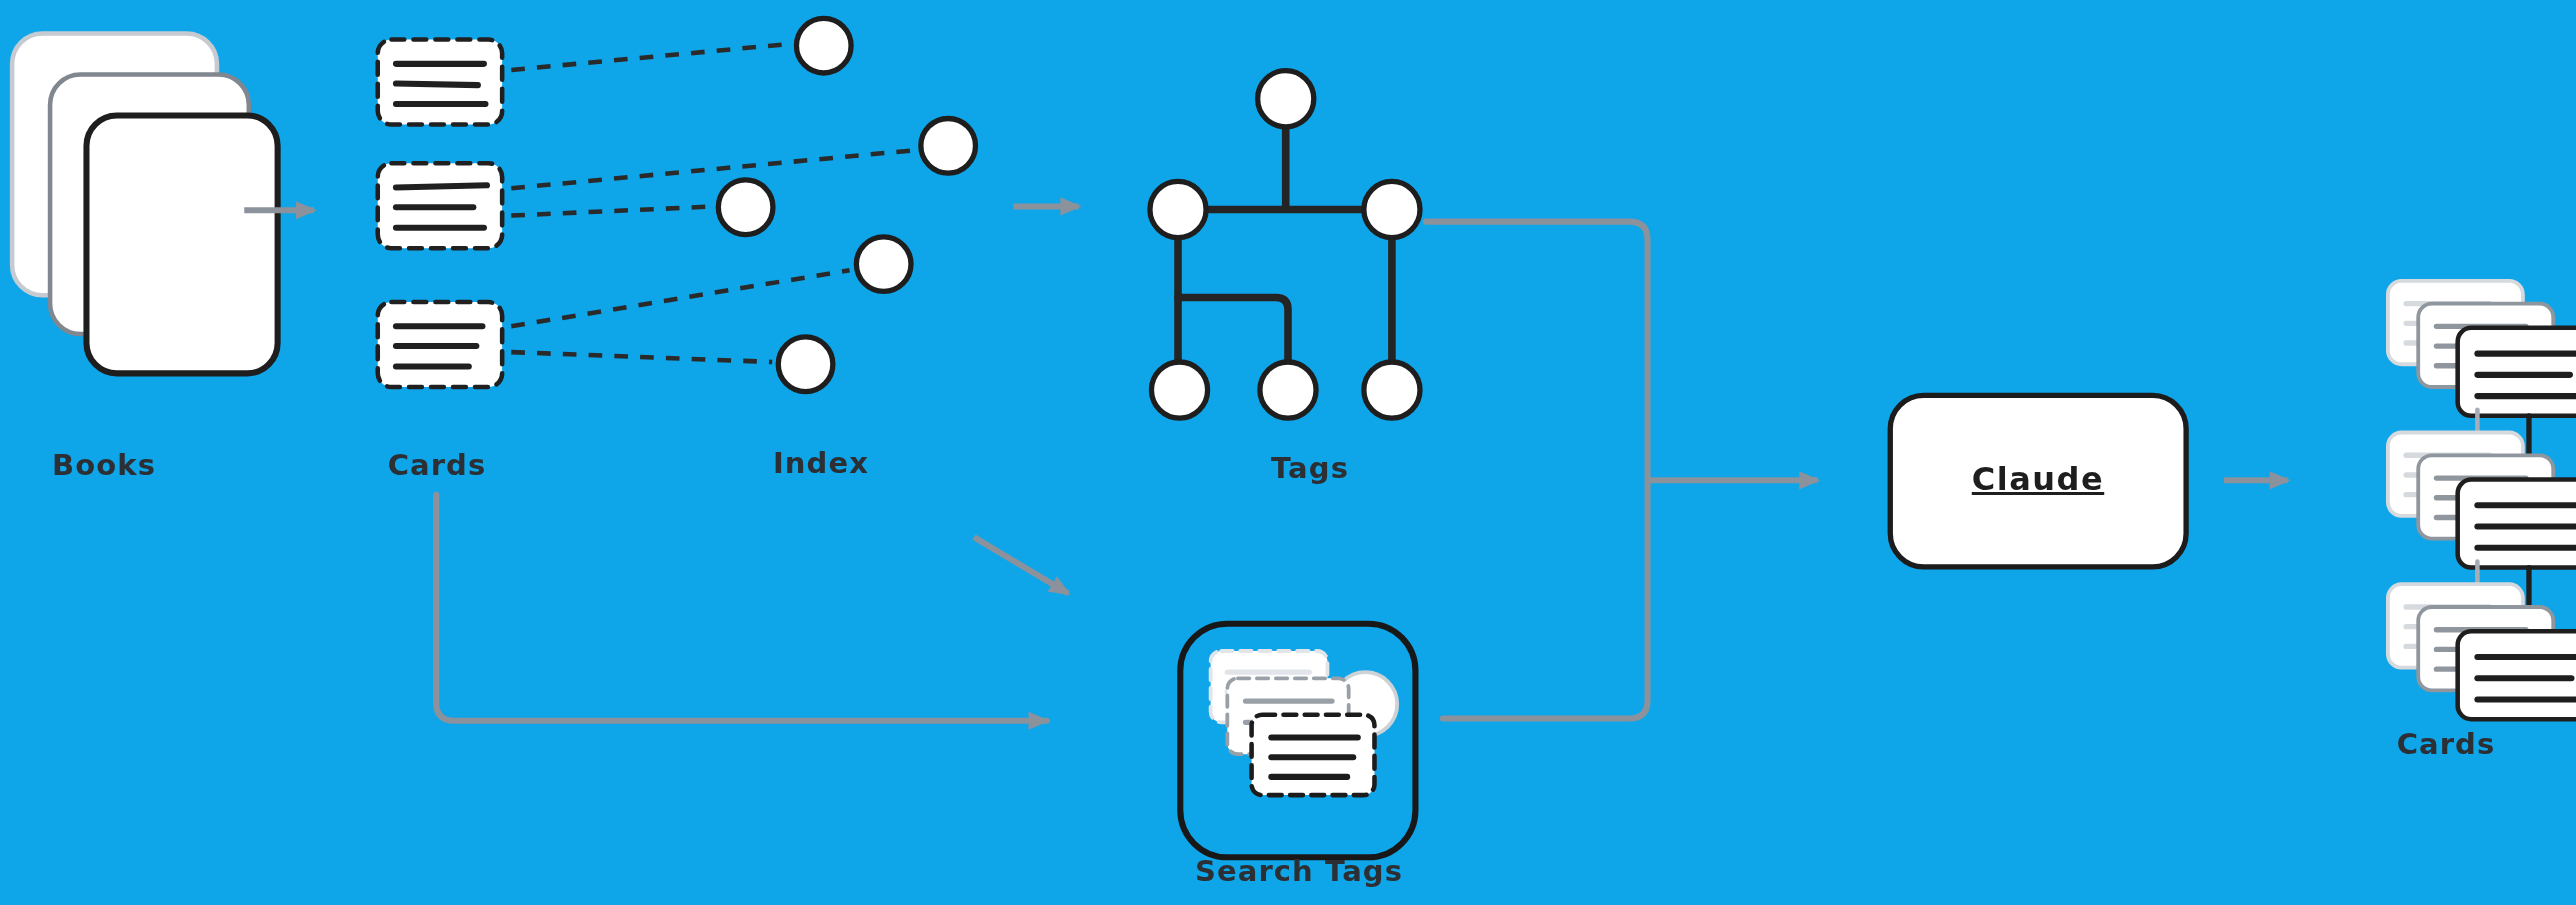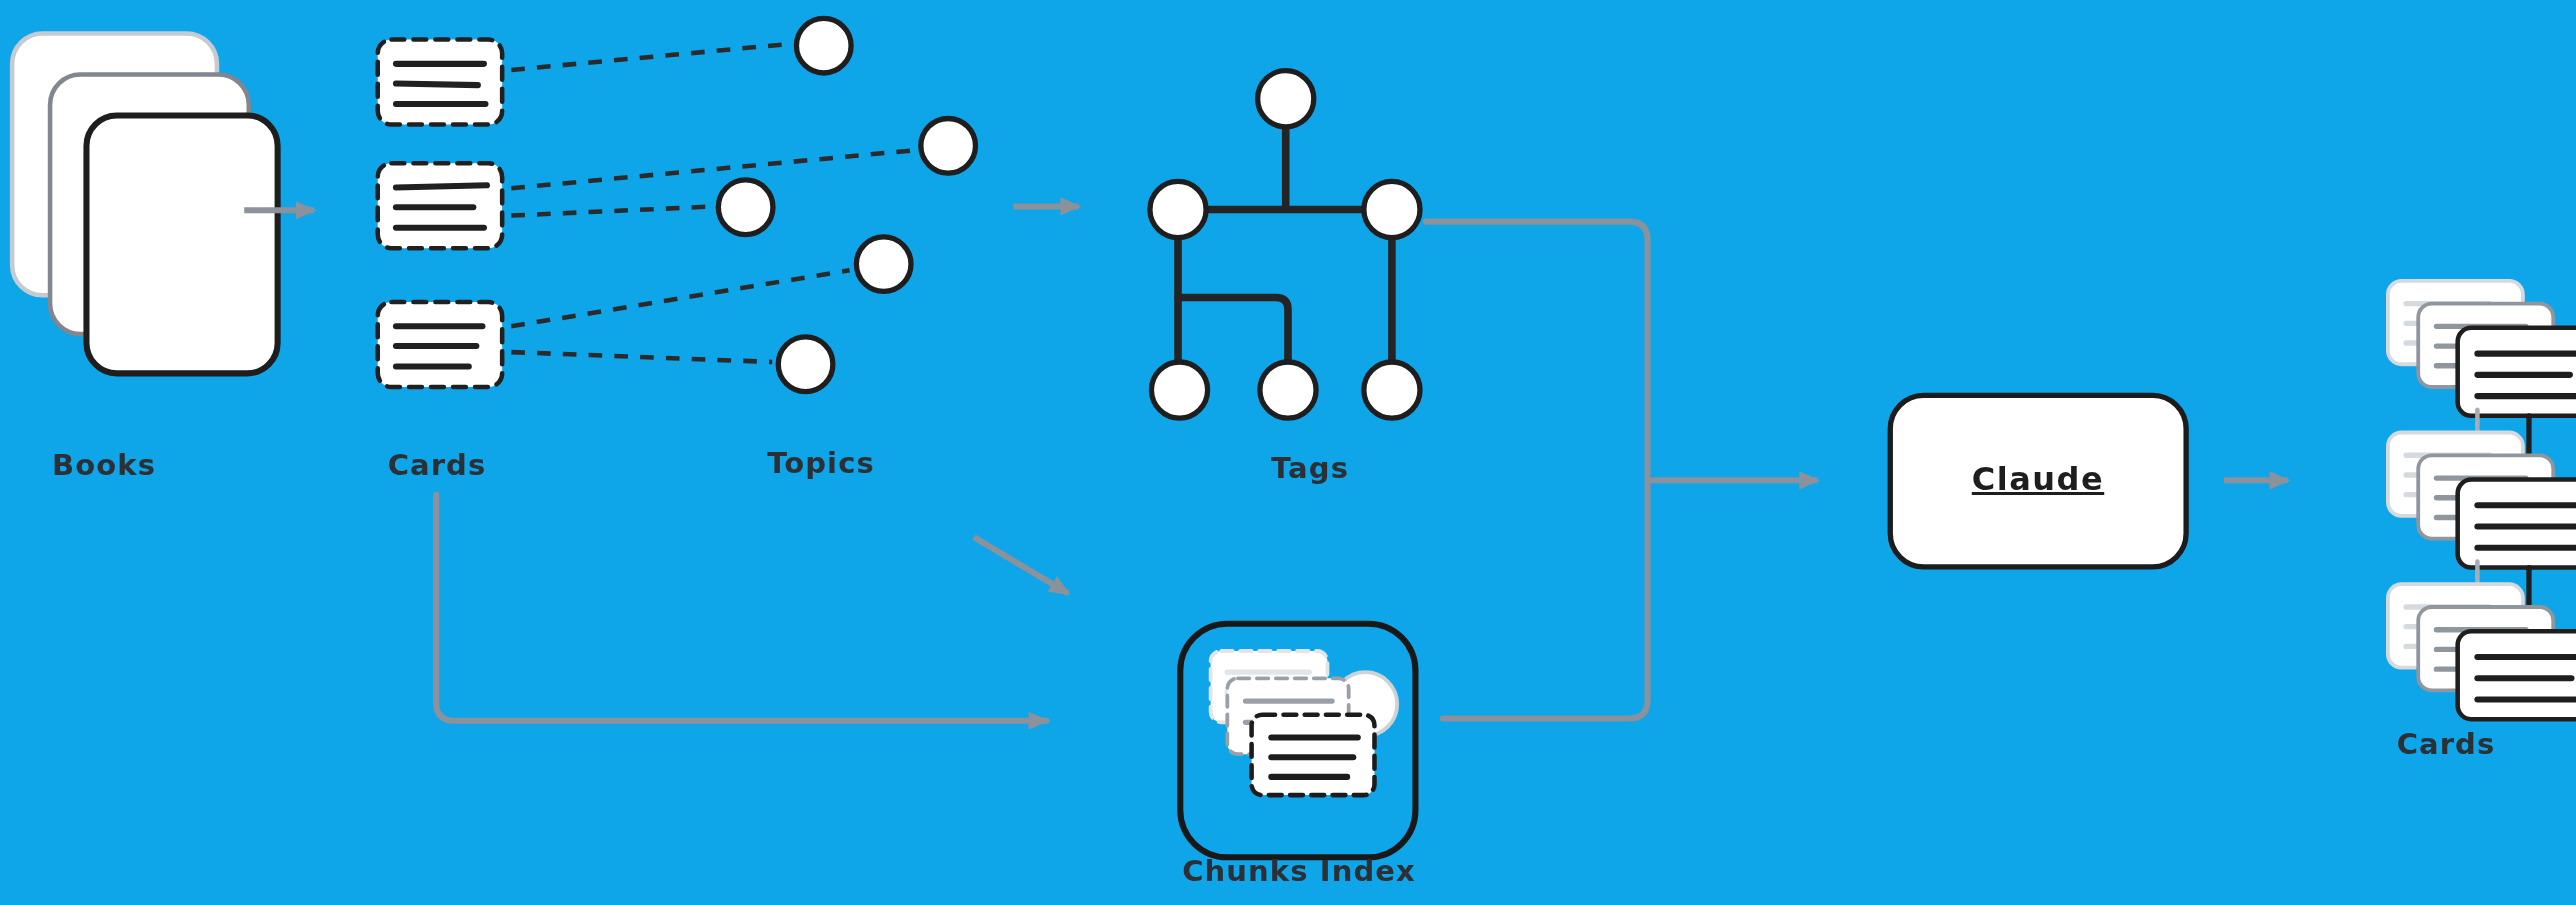--- a/index.html
+++ b/index.html
@@ -197,20 +197,20 @@
     <path d="M575 652 V926 Q575 950 599 950 H1380" fill="none" stroke="#8b929b" stroke-width="8" stroke-linecap="round" marker-end="url(#ah)"></path>
   </g>
 
   <g>
     <line x1="1284" y1="708" x2="1408" y2="782" stroke="#8b929b" stroke-width="8" marker-end="url(#ah)"></line>
   </g>
 </svg>
 
 <div class="lbl" style="left:104px;  top:448px;">Books</div>
 <div class="lbl" style="left:437px;  top:448px;">Cards</div>
-<div class="lbl" style="left:821px; top:446px;">Topics</div>
+<div class="lbl" style="left:821px; top:446px;">Index</div>
 <div class="lbl" style="left:1299px; top:451px;margin-left:11px;">Tags</div>
 <div class="lbl lbl-claude" style="left:2038px; top:460px;text-decoration:underline;">Claude</div>
-<div class="lbl" style="left:1299px; top:854px;">Chunks Index</div>
+<div class="lbl" style="left:1299px; top:854px;">Search Tags</div>
 <div class="lbl" style="left:2446px; top:727px;">Cards</div>
 
 </div>
 
 
 </body></html>

